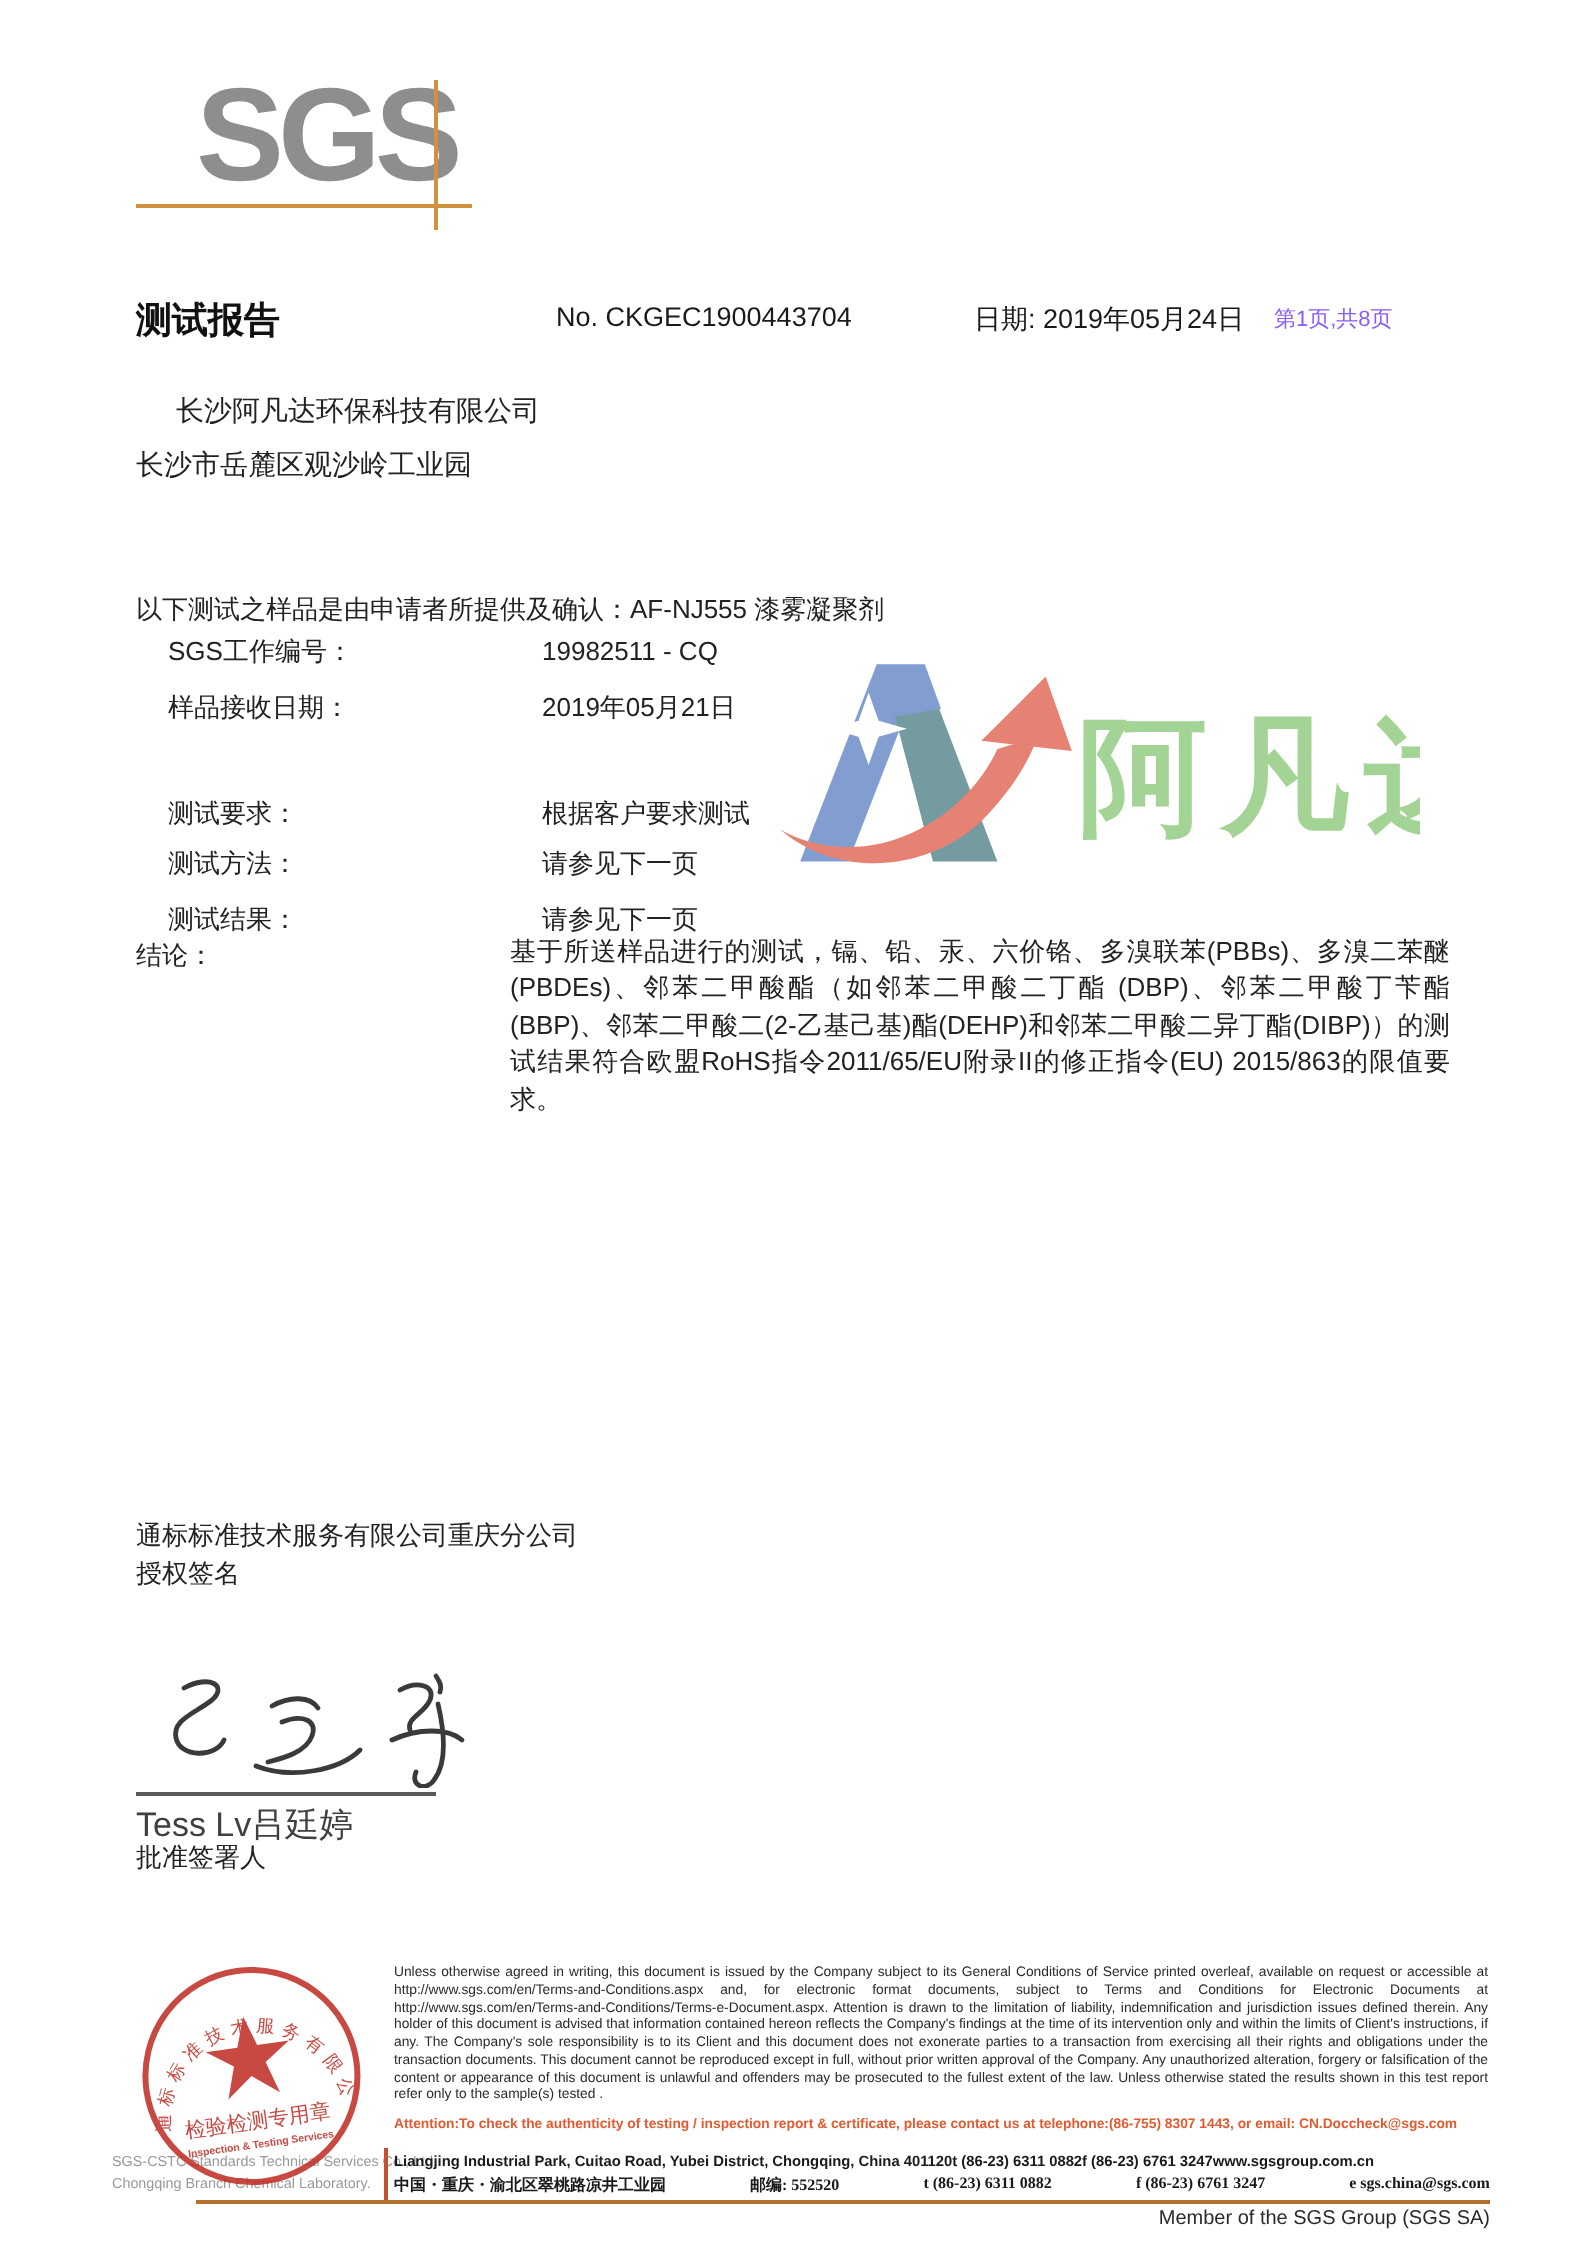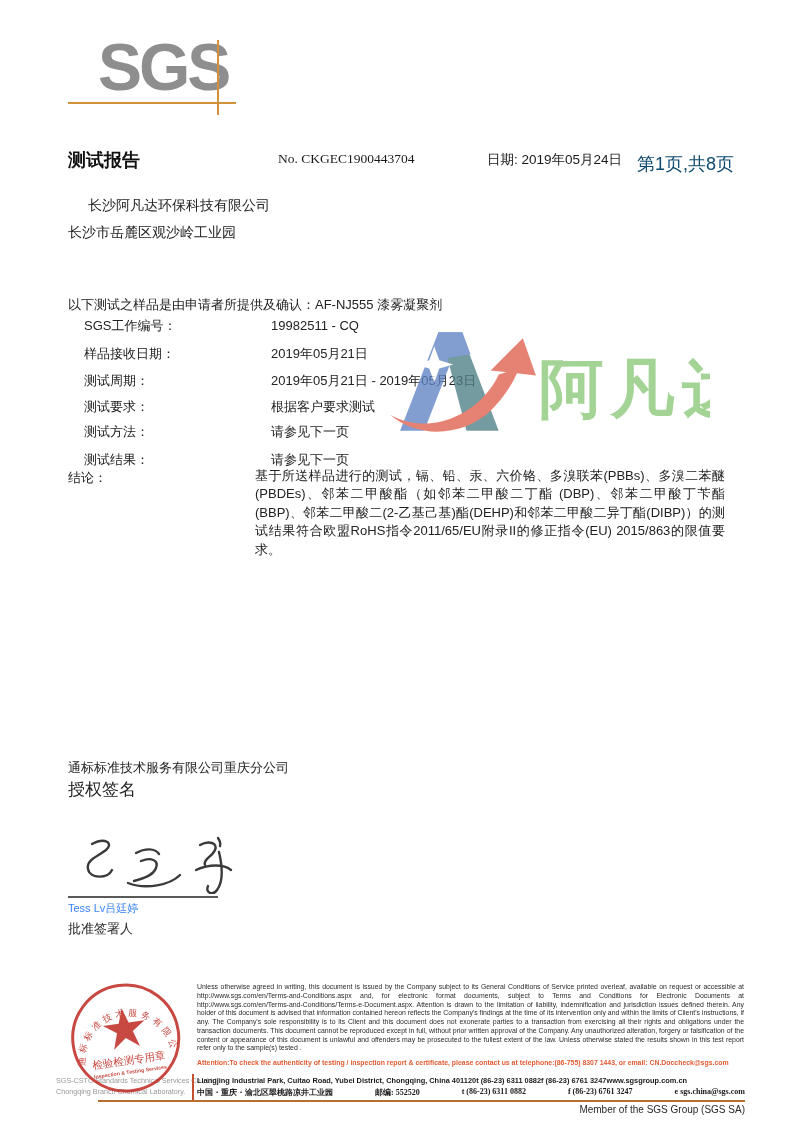--- a/index.html
+++ b/index.html
@@ -7,44 +7,44 @@
   .page { position:relative; width:793px; height:1122px; background:#ffffff; overflow:hidden; margin:0 auto; }
 
   
   .sgs-logo-text { position:absolute; left:98px; top:34px; font-size:66px; font-weight:bold;
                    color:#8e8e8e; letter-spacing:-3px; line-height:1; }
   .logo-vline { position:absolute; left:217px; top:40px; width:2px; height:75px; background:#d2913c; }
   .logo-hline { position:absolute; left:68px; top:102px; width:168px; height:2px; background:#d2913c; }
 
   
   .report-title { position:absolute; left:68px; top:148px; font-size:18px; font-weight:bold; color:#111; }
-  .report-no    { position:absolute; left:278px; top:151px; font-size:13.5px; color:#1a1a1a;font-family:Liberation Serif, serif; }
+  .report-no    { position:absolute; left:278px; top:151px; font-size:13.5px; color:#1a1a1a; }
   .report-date  { position:absolute; left:487px; top:151px; font-size:13.5px; color:#1a1a1a; }
-  .report-pages { position:absolute; left:637px; top:152px; font-size:18px; color:#0c4a6e; }
+  .report-pages { position:absolute; left:637px; top:152px; font-size:11px; color:#8b5cf6; }
 
   .client-name    { position:absolute; left:68px; top:197px; font-size:14px; color:#222;margin-left:20px; }
   .client-address { position:absolute; left:68px; top:224px; font-size:14px; color:#222; }
 
   .sample-intro { position:absolute; left:68px; top:296px; font-size:13px; color:#222; }
 
   .field-row { position:absolute; left:84px; font-size:13px; color:#222; width:660px; }
   .field-row .flabel { display:inline-block; width:187px; }
   .conc-label { position:absolute; left:68px; top:469px; font-size:13px; color:#222; }
   .conc-text  { position:absolute; left:255px; top:467px; width:470px; font-size:13px;
                 line-height:1.42; color:#222; text-align:justify; }
 
   
   .watermark { position:absolute; left:388px; top:328px; width:322px; height:106px; opacity:0.78; z-index:5; }
 
   
   .sig-company { position:absolute; left:68px; top:759px; font-size:13px; color:#222; }
-  .sig-auth    { position:absolute; left:68px; top:778px; font-size:17px; color:#222; }
+  .sig-auth    { position:absolute; left:68px; top:778px; font-size:13px; color:#222; }
   .sig-draw    { position:absolute; left:72px; top:830px; width:190px; height:64px; }
   .sig-line    { position:absolute; left:68px; top:896px; width:150px; height:2px; background:#5a5a5a; }
-  .signer-name { position:absolute; left:68px; top:901px; font-size:11px; color:#3b82f6; }
+  .signer-name { position:absolute; left:68px; top:901px; font-size:17px; color:#404040; }
   .signer-title{ position:absolute; left:68px; top:920px; font-size:13px; color:#222; }
 
   
   .legal { position:absolute; left:197px; top:983px; width:547px; font-size:6.9px; line-height:1.27;
            color:#2a2a2a; text-align:justify; }
   .attention { position:absolute; left:197px; top:1059px; width:547px; font-size:6.9px; line-height:1.3;
                color:#e25a31; font-weight:bold; }
   .addr-row1 { position:absolute; left:197px; top:1076px; width:548px; font-size:7.4px; font-weight:bold;
                color:#1a1a1a; display:flex; justify-content:flex-start; white-space:nowrap; }
   .addr-row2 { position:absolute; left:197px; top:1087px; width:548px; font-size:8px; font-weight:bold;
@@ -75,23 +75,20 @@
   <div class="client-name">长沙阿凡达环保科技有限公司</div>
   <div class="client-address">长沙市岳麓区观沙岭工业园</div>
 
   <div class="sample-intro">以下测试之样品是由申请者所提供及确认：AF-NJ555 漆雾凝聚剂</div>
 
   <div class="field-row" style="top:317px">
     <span class="flabel">SGS工作编号：</span><span>19982511 - CQ</span>
   </div>
   <div class="field-row" style="top:345px">
     <span class="flabel">样品接收日期：</span><span>2019年05月21日</span>
-  </div>
-  <div class="field-row" style="top:372px">
-    <span class="flabel">测试周期：</span><span>2019年05月21日 - 2019年05月23日</span>
   </div>
   <div class="field-row" style="top:398px">
     <span class="flabel">测试要求：</span><span>根据客户要求测试</span>
   </div>
   <div class="field-row" style="top:423px">
     <span class="flabel">测试方法：</span><span>请参见下一页</span>
   </div>
   <div class="field-row" style="top:451px">
     <span class="flabel">测试结果：</span><span>请参见下一页</span>
   </div>

